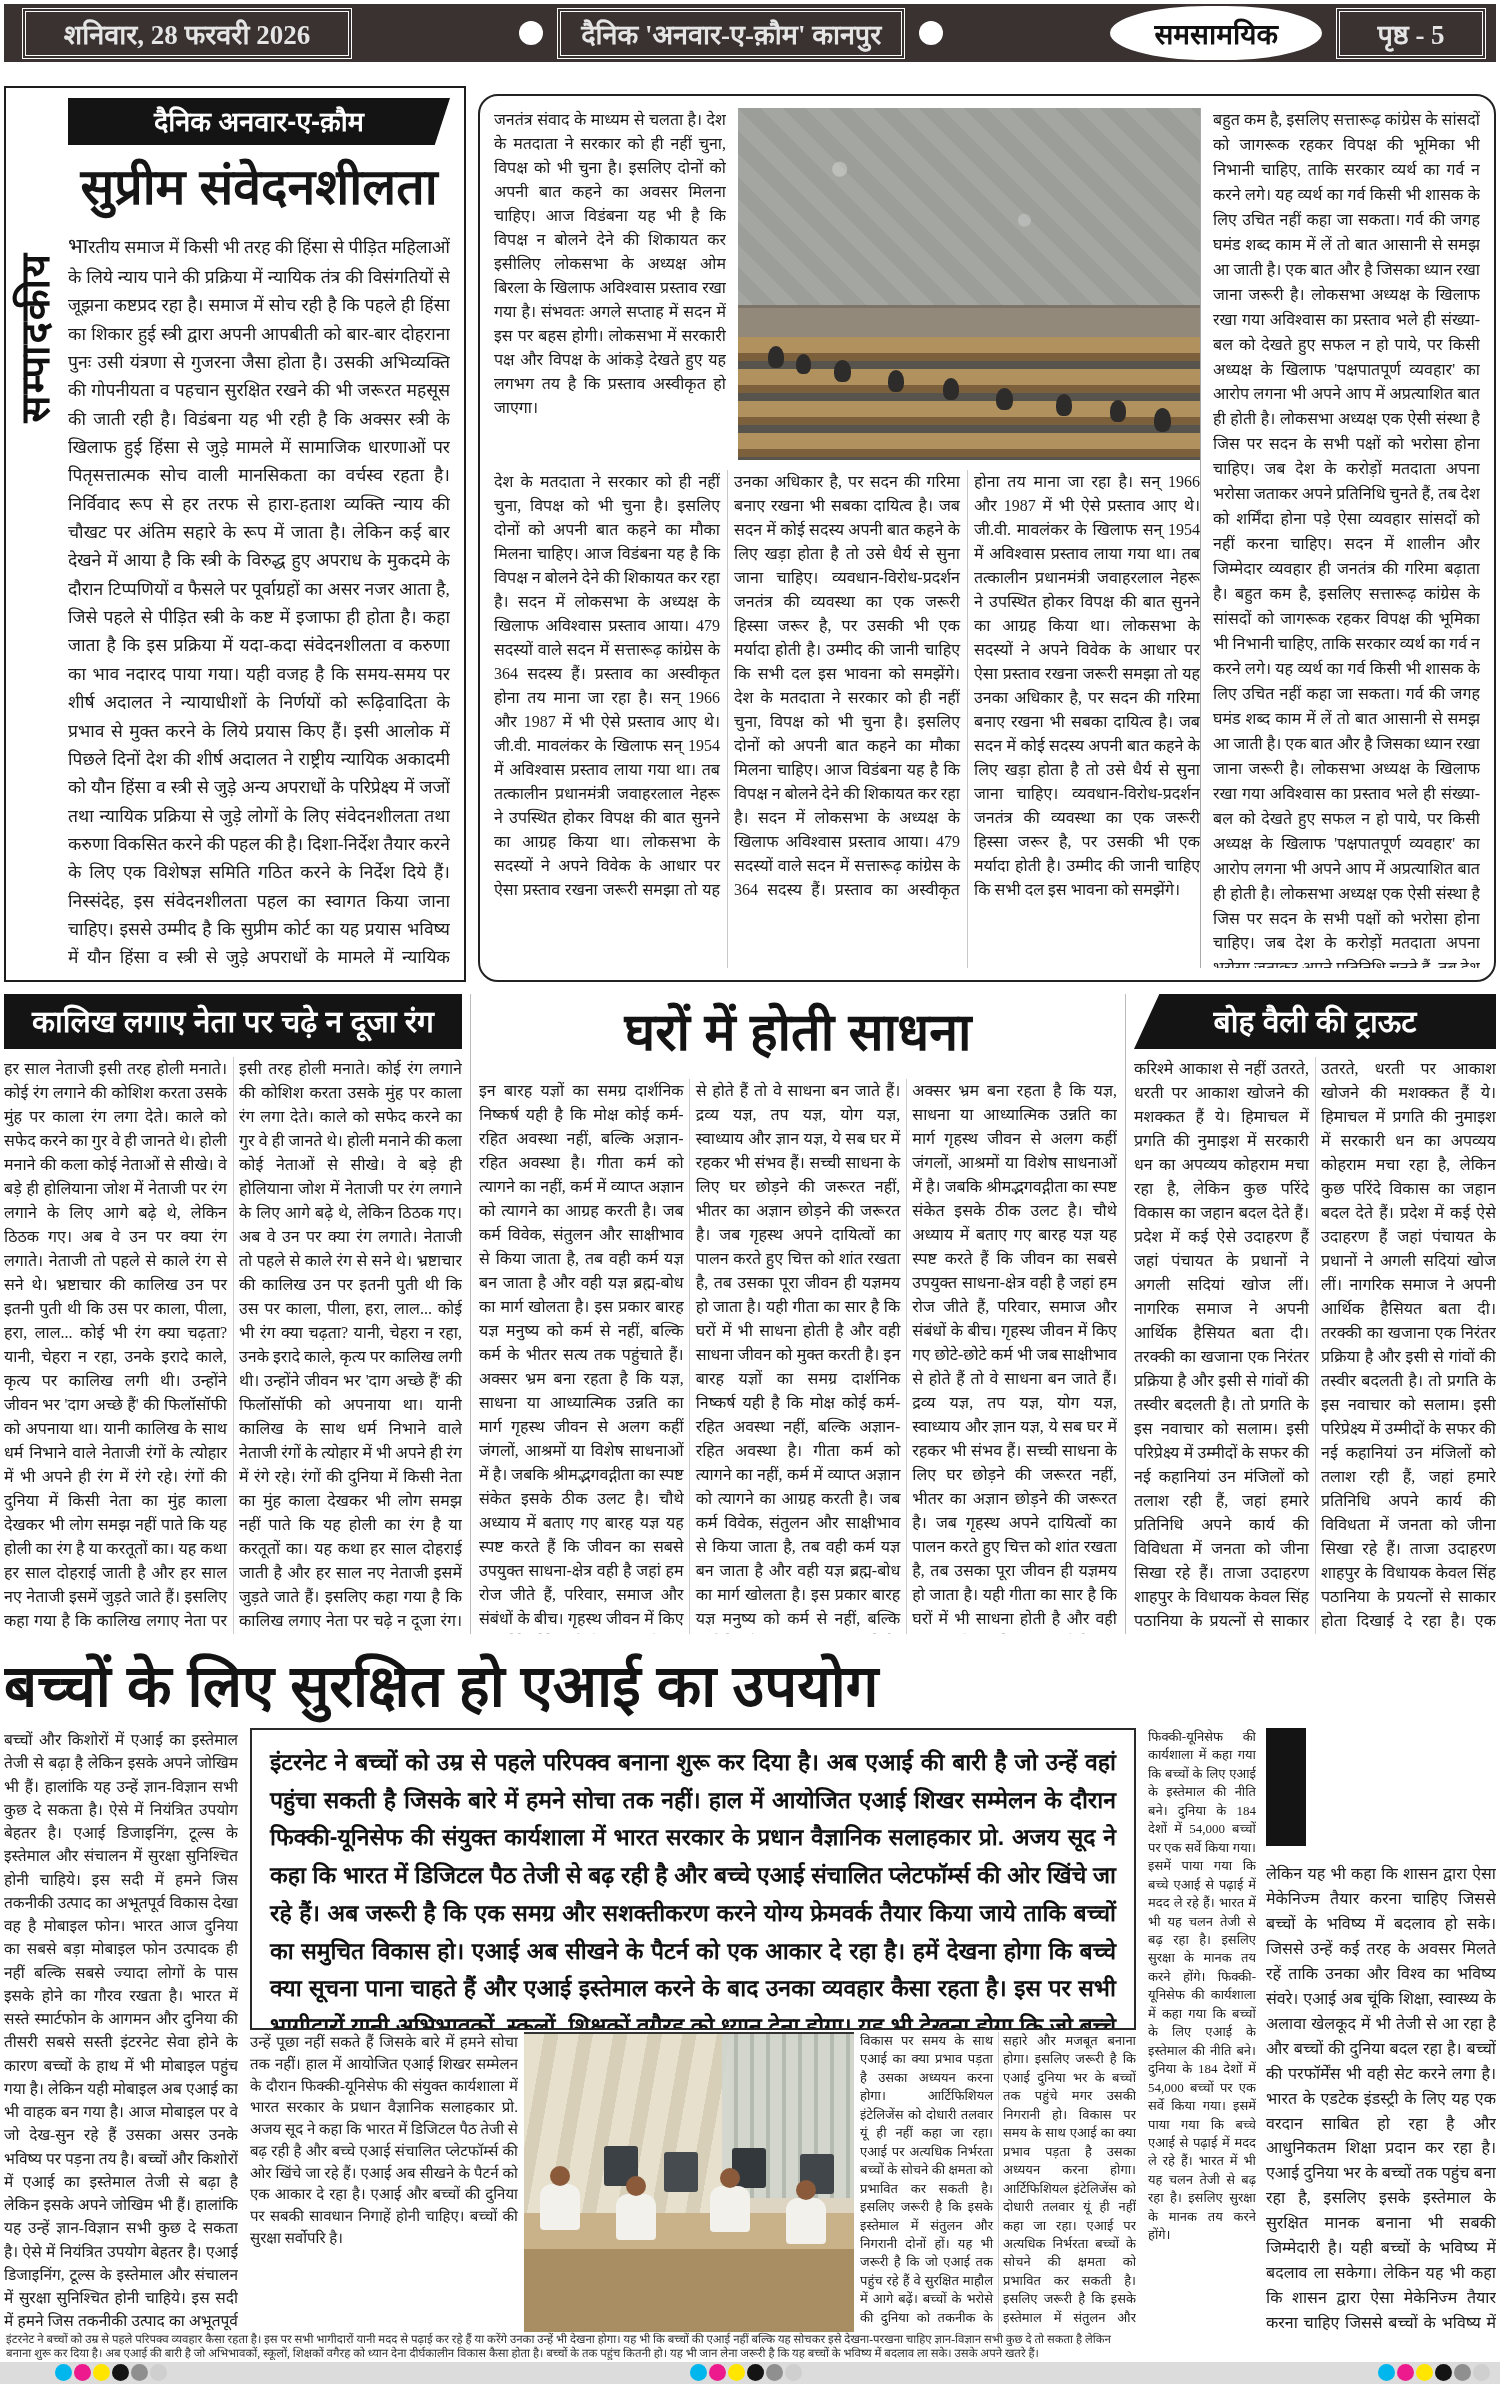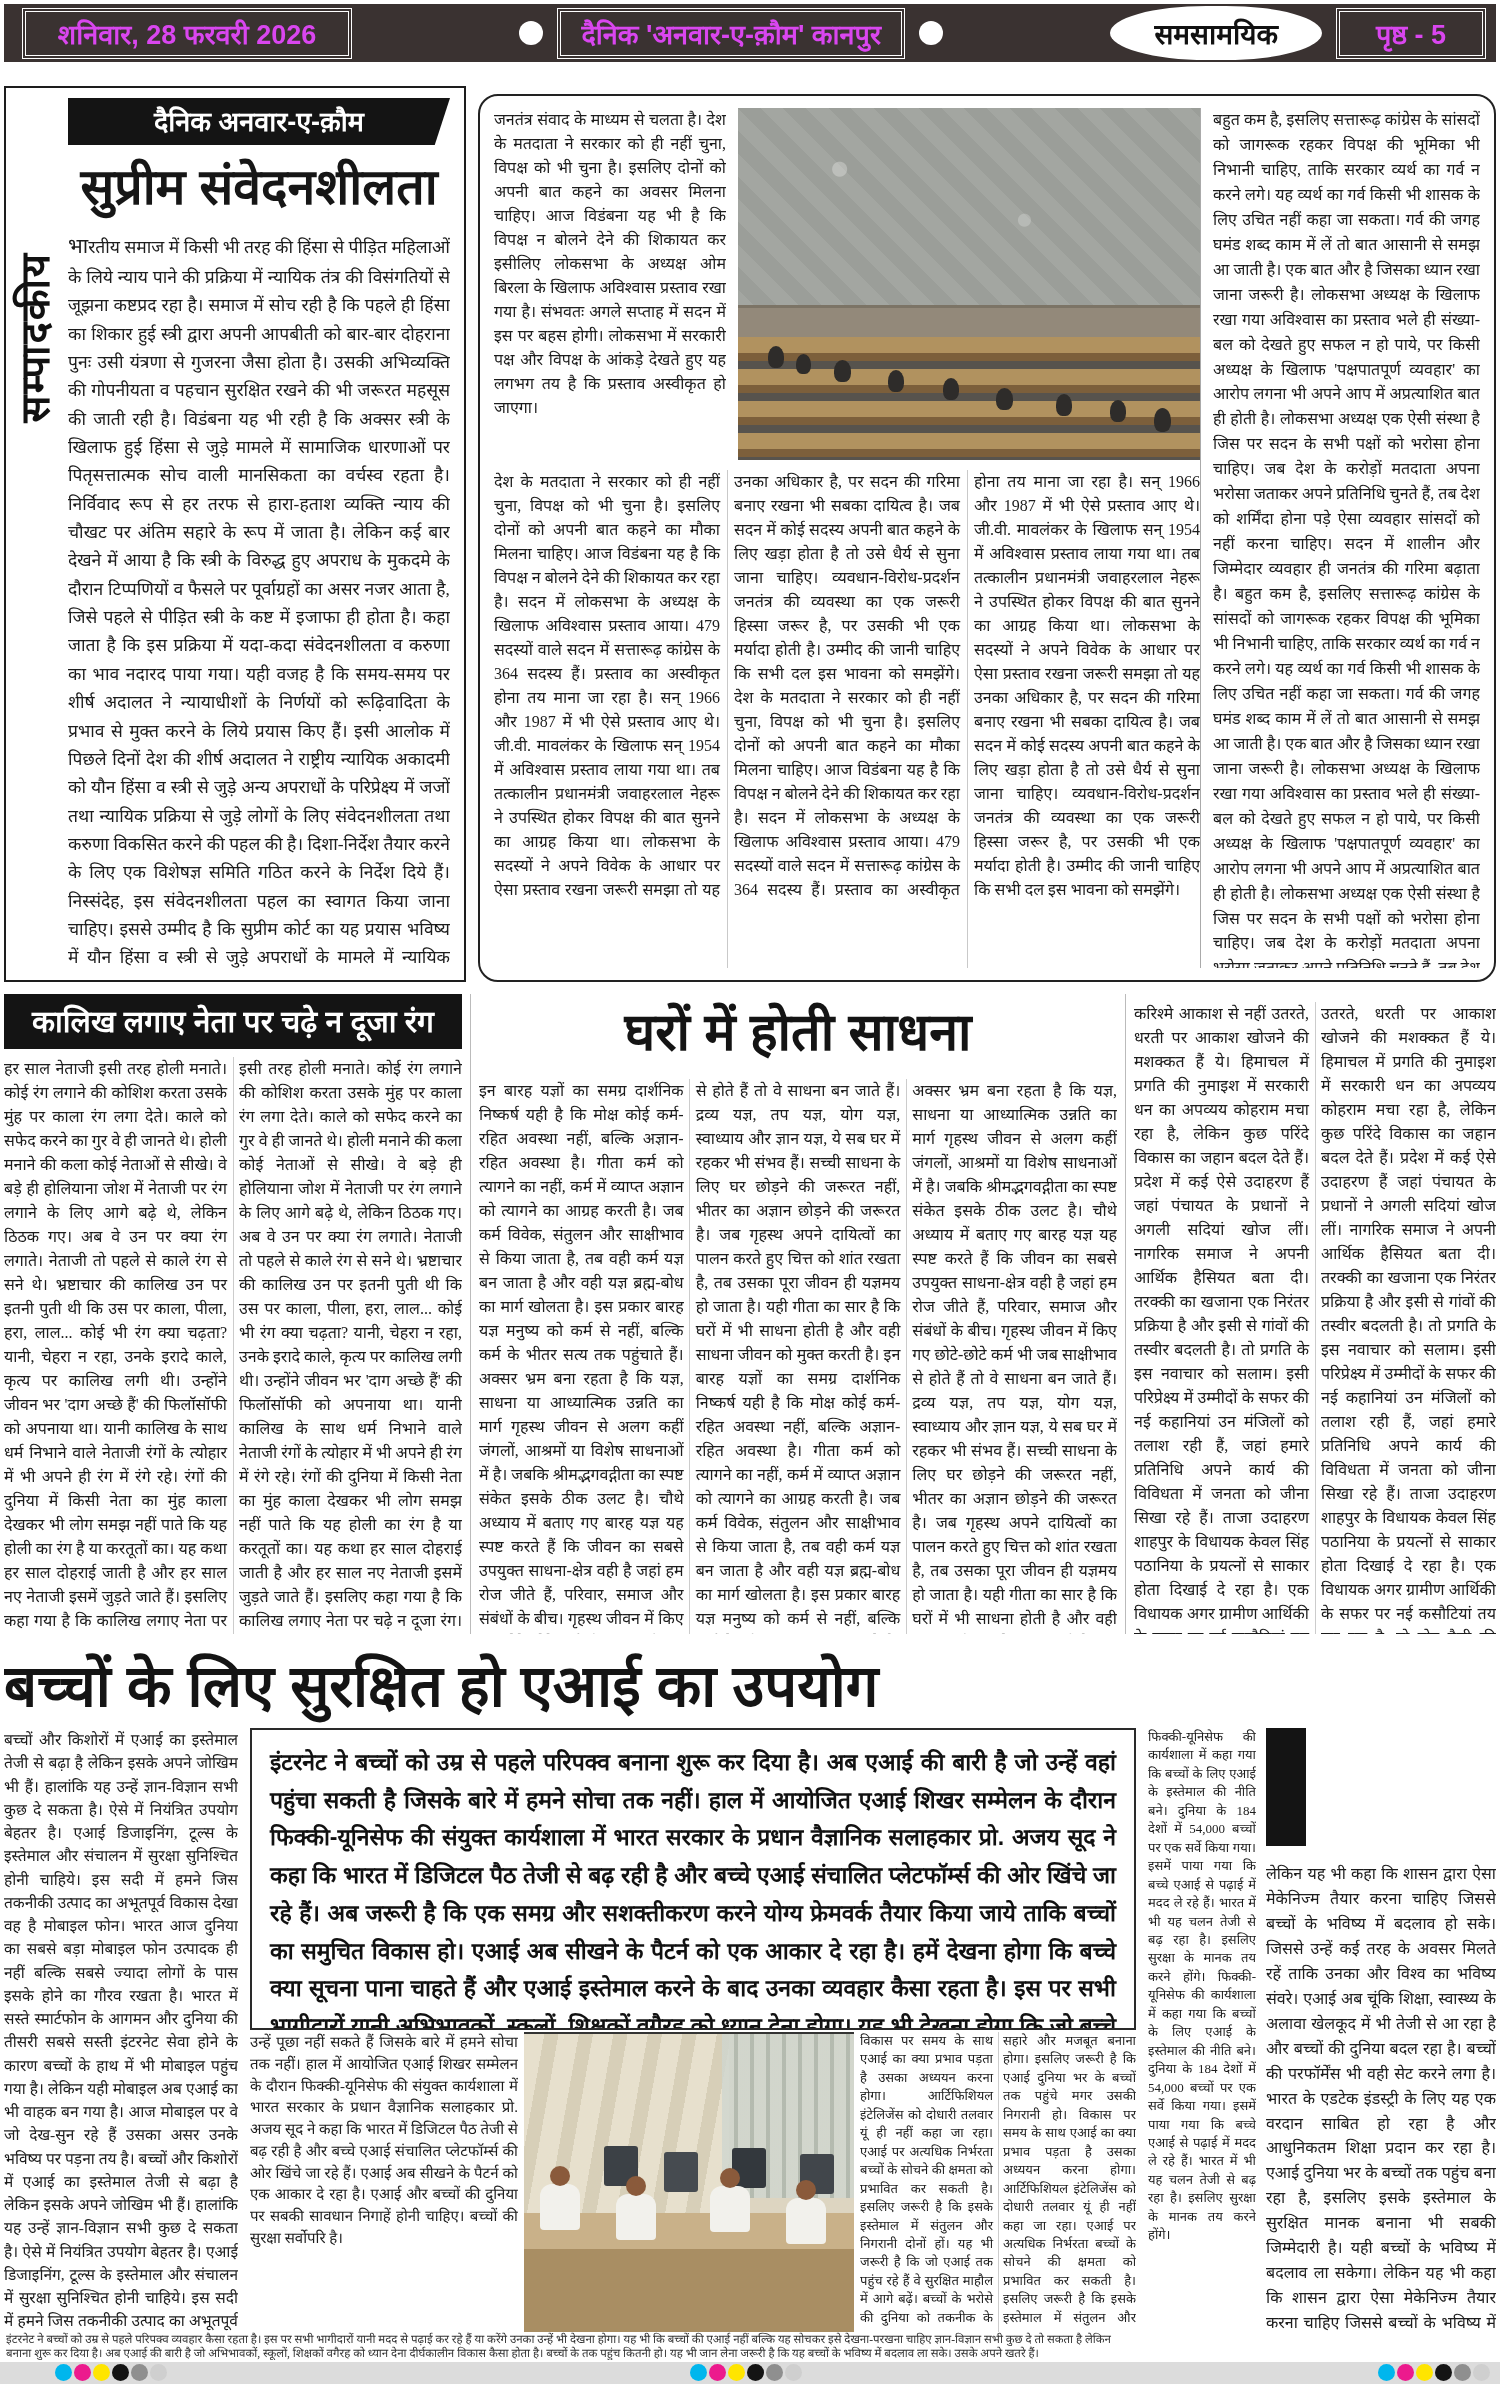--- a/index.html
+++ b/index.html
@@ -4,22 +4,22 @@
 <style>
   * { margin:0; padding:0; box-sizing:border-box; }
   html,body { background:#fff; }
   .page { position:relative; width:1500px; height:2384px; background:#fff; overflow:hidden;
           font-family:"Liberation Serif","DejaVu Serif",serif; color:#1c1c1c; }
 
   
   .topbar { margin:4px 4px 0 4px; height:58px; background:#3a3231; display:flex; align-items:center;
             padding:0 10px; gap:14px; }
   .dbl-box { border:1px solid #fff; padding:2px; }
-  .dbl-box .inner { border:1px solid #fff; padding:3px 20px; color:#d946ef; font-weight:bold;
-                    font-size:27px; font-family:Liberation Sans, sans-serif; white-space:nowrap; }
+  .dbl-box .inner { border:1px solid #fff; padding:3px 20px; color:#e5e5e5; font-weight:bold;
+                    font-size:27px; font-family:Liberation Serif, serif; white-space:nowrap; }
   .date-box { margin-left:8px; width:330px; text-align:center; }
   .spacer { flex:1; }
   .wdot { width:24px; height:24px; border-radius:50%; background:#fff; flex:none; }
   .sec-ellipse { background:#fff; color:#111; border-radius:50%/55%; padding:8px 44px; font-weight:bold;
                  font-size:28px; font-family:Liberation Sans, sans-serif; white-space:nowrap; }
   .page-box { width:150px; text-align:center; }
 
   
   .top-section { display:flex; gap:12px; margin:24px 4px 0 4px; height:896px; }
 
@@ -179,20 +179,21 @@
   <div class="mid">
     <div class="mid-art a-kalikh">
       <div class="bar-head">कालिख लगाए नेता पर चढ़े न दूजा रंग</div>
       <div class="mid-body cols2">हर साल नेताजी इसी तरह होली मनाते। कोई रंग लगाने की कोशिश करता उसके मुंह पर काला रंग लगा देते। काले को सफेद करने का गुर वे ही जानते थे। होली मनाने की कला कोई नेताओं से सीखे। वे बड़े ही होलियाना जोश में नेताजी पर रंग लगाने के लिए आगे बढ़े थे, लेकिन ठिठक गए। अब वे उन पर क्या रंग लगाते। नेताजी तो पहले से काले रंग से सने थे। भ्रष्टाचार की कालिख उन पर इतनी पुती थी कि उस पर काला, पीला, हरा, लाल... कोई भी रंग क्या चढ़ता? यानी, चेहरा न रहा, उनके इरादे काले, कृत्य पर कालिख लगी थी। उन्होंने जीवन भर 'दाग अच्छे हैं' की फिलॉसॉफी को अपनाया था। यानी कालिख के साथ धर्म निभाने वाले नेताजी रंगों के त्योहार में भी अपने ही रंग में रंगे रहे। रंगों की दुनिया में किसी नेता का मुंह काला देखकर भी लोग समझ नहीं पाते कि यह होली का रंग है या करतूतों का। यह कथा हर साल दोहराई जाती है और हर साल नए नेताजी इसमें जुड़ते जाते हैं। इसलिए कहा गया है कि कालिख लगाए नेता पर चढ़े न दूजा रंग। पर किसी नेता का मुंह काला करने से पहले होली मनाने की कला नेताओं से सीखें। हर साल नेताजी इसी तरह होली मनाते। कोई रंग लगाने की कोशिश करता उसके मुंह पर काला रंग लगा देते। काले को सफेद करने का गुर वे ही जानते थे। होली मनाने की कला कोई नेताओं से सीखे। वे बड़े ही होलियाना जोश में नेताजी पर रंग लगाने के लिए आगे बढ़े थे, लेकिन ठिठक गए। अब वे उन पर क्या रंग लगाते। नेताजी तो पहले से काले रंग से सने थे। भ्रष्टाचार की कालिख उन पर इतनी पुती थी कि उस पर काला, पीला, हरा, लाल... कोई भी रंग क्या चढ़ता? यानी, चेहरा न रहा, उनके इरादे काले, कृत्य पर कालिख लगी थी। उन्होंने जीवन भर 'दाग अच्छे हैं' की फिलॉसॉफी को अपनाया था। यानी कालिख के साथ धर्म निभाने वाले नेताजी रंगों के त्योहार में भी अपने ही रंग में रंगे रहे। रंगों की दुनिया में किसी नेता का मुंह काला देखकर भी लोग समझ नहीं पाते कि यह होली का रंग है या करतूतों का। यह कथा हर साल दोहराई जाती है और हर साल नए नेताजी इसमें जुड़ते जाते हैं। इसलिए कहा गया है कि कालिख लगाए नेता पर चढ़े न दूजा रंग। पर किसी नेता का मुंह काला करने से पहले होली मनाने की कला नेताओं से सीखें।</div>
     </div>
     <div class="mid-art a-sadhna">
       <div class="open-head">घरों में होती साधना</div>
       <div class="mid-body cols3">इन बारह यज्ञों का समग्र दार्शनिक निष्कर्ष यही है कि मोक्ष कोई कर्म-रहित अवस्था नहीं, बल्कि अज्ञान-रहित अवस्था है। गीता कर्म को त्यागने का नहीं, कर्म में व्याप्त अज्ञान को त्यागने का आग्रह करती है। जब कर्म विवेक, संतुलन और साक्षीभाव से किया जाता है, तब वही कर्म यज्ञ बन जाता है और वही यज्ञ ब्रह्म-बोध का मार्ग खोलता है। इस प्रकार बारह यज्ञ मनुष्य को कर्म से नहीं, बल्कि कर्म के भीतर सत्य तक पहुंचाते हैं। अक्सर भ्रम बना रहता है कि यज्ञ, साधना या आध्यात्मिक उन्नति का मार्ग गृहस्थ जीवन से अलग कहीं जंगलों, आश्रमों या विशेष साधनाओं में है। जबकि श्रीमद्भगवद्गीता का स्पष्ट संकेत इसके ठीक उलट है। चौथे अध्याय में बताए गए बारह यज्ञ यह स्पष्ट करते हैं कि जीवन का सबसे उपयुक्त साधना-क्षेत्र वही है जहां हम रोज जीते हैं, परिवार, समाज और संबंधों के बीच। गृहस्थ जीवन में किए गए छोटे-छोटे कर्म भी जब साक्षीभाव से होते हैं तो वे साधना बन जाते हैं। द्रव्य यज्ञ, तप यज्ञ, योग यज्ञ, स्वाध्याय और ज्ञान यज्ञ, ये सब घर में रहकर भी संभव हैं। सच्ची साधना के लिए घर छोड़ने की जरूरत नहीं, भीतर का अज्ञान छोड़ने की जरूरत है। जब गृहस्थ अपने दायित्वों का पालन करते हुए चित्त को शांत रखता है, तब उसका पूरा जीवन ही यज्ञमय हो जाता है। यही गीता का सार है कि घरों में भी साधना होती है और वही साधना जीवन को मुक्त करती है। इन बारह यज्ञों का समग्र दार्शनिक निष्कर्ष यही है कि मोक्ष कोई कर्म-रहित अवस्था नहीं, बल्कि अज्ञान-रहित अवस्था है। गीता कर्म को त्यागने का नहीं, कर्म में व्याप्त अज्ञान को त्यागने का आग्रह करती है। जब कर्म विवेक, संतुलन और साक्षीभाव से किया जाता है, तब वही कर्म यज्ञ बन जाता है और वही यज्ञ ब्रह्म-बोध का मार्ग खोलता है। इस प्रकार बारह यज्ञ मनुष्य को कर्म से नहीं, बल्कि कर्म के भीतर सत्य तक पहुंचाते हैं। अक्सर भ्रम बना रहता है कि यज्ञ, साधना या आध्यात्मिक उन्नति का मार्ग गृहस्थ जीवन से अलग कहीं जंगलों, आश्रमों या विशेष साधनाओं में है। जबकि श्रीमद्भगवद्गीता का स्पष्ट संकेत इसके ठीक उलट है। चौथे अध्याय में बताए गए बारह यज्ञ यह स्पष्ट करते हैं कि जीवन का सबसे उपयुक्त साधना-क्षेत्र वही है जहां हम रोज जीते हैं, परिवार, समाज और संबंधों के बीच। गृहस्थ जीवन में किए गए छोटे-छोटे कर्म भी जब साक्षीभाव से होते हैं तो वे साधना बन जाते हैं। द्रव्य यज्ञ, तप यज्ञ, योग यज्ञ, स्वाध्याय और ज्ञान यज्ञ, ये सब घर में रहकर भी संभव हैं। सच्ची साधना के लिए घर छोड़ने की जरूरत नहीं, भीतर का अज्ञान छोड़ने की जरूरत है। जब गृहस्थ अपने दायित्वों का पालन करते हुए चित्त को शांत रखता है, तब उसका पूरा जीवन ही यज्ञमय हो जाता है। यही गीता का सार है कि घरों में भी साधना होती है और वही साधना जीवन को मुक्त करती है।</div>
     </div>
     <div class="mid-art a-boh">
+      <div class="bar-head slant">बोह वैली की ट्राऊट</div>
       <div class="mid-body cols2">करिश्मे आकाश से नहीं उतरते, धरती पर आकाश खोजने की मशक्कत हैं ये। हिमाचल में प्रगति की नुमाइश में सरकारी धन का अपव्यय कोहराम मचा रहा है, लेकिन कुछ परिंदे विकास का जहान बदल देते हैं। प्रदेश में कई ऐसे उदाहरण हैं जहां पंचायत के प्रधानों ने अगली सदियां खोज लीं। नागरिक समाज ने अपनी आर्थिक हैसियत बता दी। तरक्की का खजाना एक निरंतर प्रक्रिया है और इसी से गांवों की तस्वीर बदलती है। तो प्रगति के इस नवाचार को सलाम। इसी परिप्रेक्ष्य में उम्मीदों के सफर की नई कहानियां उन मंजिलों को तलाश रही हैं, जहां हमारे प्रतिनिधि अपने कार्य की विविधता में जनता को जीना सिखा रहे हैं। ताजा उदाहरण शाहपुर के विधायक केवल सिंह पठानिया के प्रयत्नों से साकार होता दिखाई दे रहा है। एक विधायक अगर ग्रामीण आर्थिकी के सफर पर नई कसौटियां तय कर रहा है, तो बोह वैली की ट्राऊट मछली उसकी मेहनत की गवाही देती है। पहाड़ के ठंडे पानी में पली यह मछली आज आजीविका का नया जरिया बन रही है और युवाओं को स्वरोजगार की राह दिखा रही है। करिश्मे आकाश से नहीं उतरते, धरती पर आकाश खोजने की मशक्कत हैं ये। हिमाचल में प्रगति की नुमाइश में सरकारी धन का अपव्यय कोहराम मचा रहा है, लेकिन कुछ परिंदे विकास का जहान बदल देते हैं। प्रदेश में कई ऐसे उदाहरण हैं जहां पंचायत के प्रधानों ने अगली सदियां खोज लीं। नागरिक समाज ने अपनी आर्थिक हैसियत बता दी। तरक्की का खजाना एक निरंतर प्रक्रिया है और इसी से गांवों की तस्वीर बदलती है। तो प्रगति के इस नवाचार को सलाम। इसी परिप्रेक्ष्य में उम्मीदों के सफर की नई कहानियां उन मंजिलों को तलाश रही हैं, जहां हमारे प्रतिनिधि अपने कार्य की विविधता में जनता को जीना सिखा रहे हैं। ताजा उदाहरण शाहपुर के विधायक केवल सिंह पठानिया के प्रयत्नों से साकार होता दिखाई दे रहा है। एक विधायक अगर ग्रामीण आर्थिकी के सफर पर नई कसौटियां तय कर रहा है, तो बोह वैली की ट्राऊट मछली उसकी मेहनत की गवाही देती है। पहाड़ के ठंडे पानी में पली यह मछली आज आजीविका का नया जरिया बन रही है और युवाओं को स्वरोजगार की राह दिखा रही है।</div>
     </div>
   </div>
 
   <div class="bottom">
     <div class="ai-headline">बच्चों के लिए सुरक्षित हो एआई का उपयोग</div>
     <div class="ai-row">
       <div class="ai-left">बच्चों और किशोरों में एआई का इस्तेमाल तेजी से बढ़ा है लेकिन इसके अपने जोखिम भी हैं। हालांकि यह उन्हें ज्ञान-विज्ञान सभी कुछ दे सकता है। ऐसे में नियंत्रित उपयोग बेहतर है। एआई डिजाइनिंग, टूल्स के इस्तेमाल और संचालन में सुरक्षा सुनिश्चित होनी चाहिये। इस सदी में हमने जिस तकनीकी उत्पाद का अभूतपूर्व विकास देखा वह है मोबाइल फोन। भारत आज दुनिया का सबसे बड़ा मोबाइल फोन उत्पादक ही नहीं बल्कि सबसे ज्यादा लोगों के पास इसके होने का गौरव रखता है। भारत में सस्ते स्मार्टफोन के आगमन और दुनिया की तीसरी सबसे सस्ती इंटरनेट सेवा होने के कारण बच्चों के हाथ में भी मोबाइल पहुंच गया है। लेकिन यही मोबाइल अब एआई का भी वाहक बन गया है। आज मोबाइल पर वे जो देख-सुन रहे हैं उसका असर उनके भविष्य पर पड़ना तय है। बच्चों और किशोरों में एआई का इस्तेमाल तेजी से बढ़ा है लेकिन इसके अपने जोखिम भी हैं। हालांकि यह उन्हें ज्ञान-विज्ञान सभी कुछ दे सकता है। ऐसे में नियंत्रित उपयोग बेहतर है। एआई डिजाइनिंग, टूल्स के इस्तेमाल और संचालन में सुरक्षा सुनिश्चित होनी चाहिये। इस सदी में हमने जिस तकनीकी उत्पाद का अभूतपूर्व विकास देखा वह है मोबाइल फोन। भारत आज दुनिया का सबसे बड़ा मोबाइल फोन उत्पादक ही नहीं बल्कि सबसे ज्यादा लोगों के पास इसके होने का गौरव रखता है। भारत में सस्ते स्मार्टफोन के आगमन और दुनिया की तीसरी सबसे सस्ती इंटरनेट सेवा होने के कारण बच्चों के हाथ में भी मोबाइल पहुंच गया है। लेकिन यही मोबाइल अब एआई का भी वाहक बन गया है। आज मोबाइल पर वे जो देख-सुन रहे हैं उसका असर उनके भविष्य पर पड़ना तय है।</div>
 
       <div class="ai-center">

